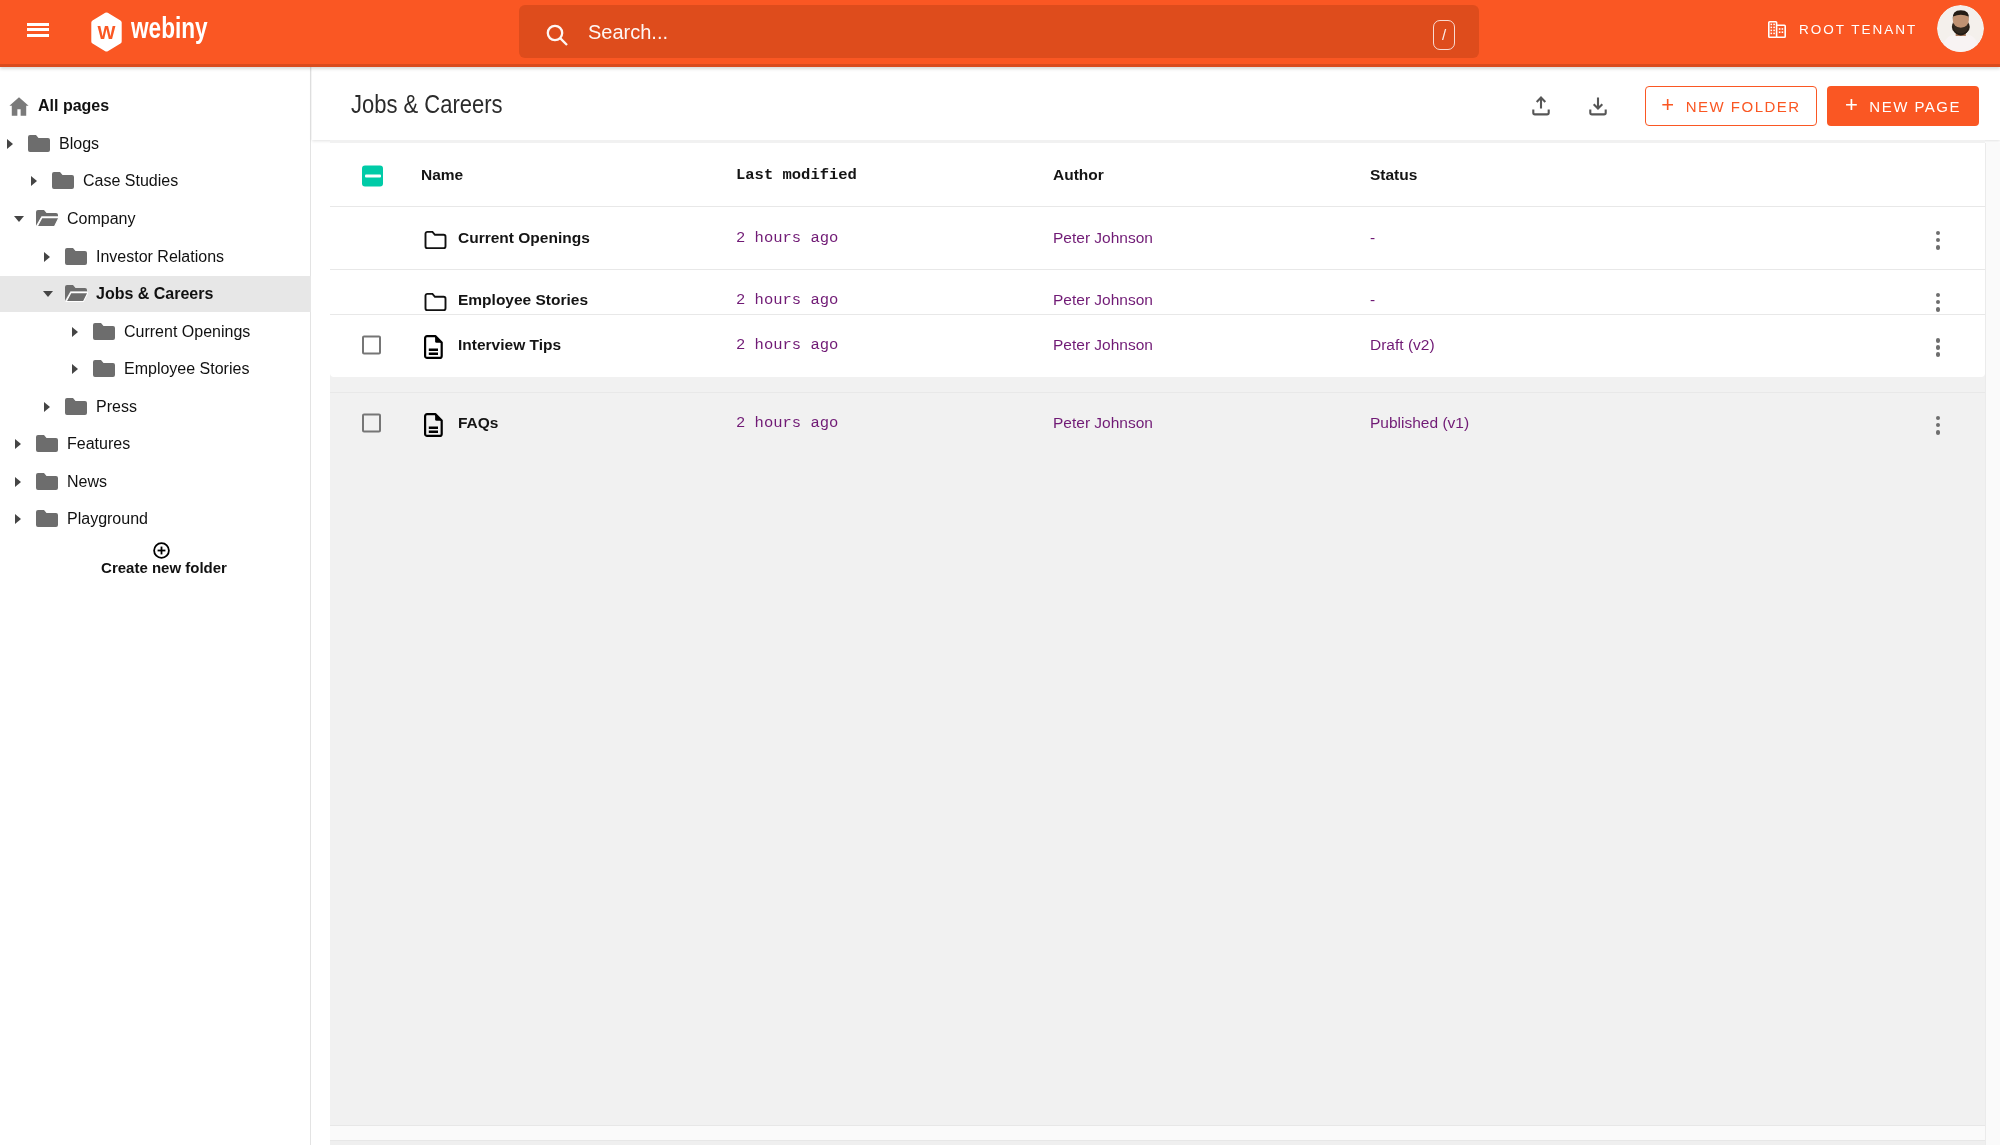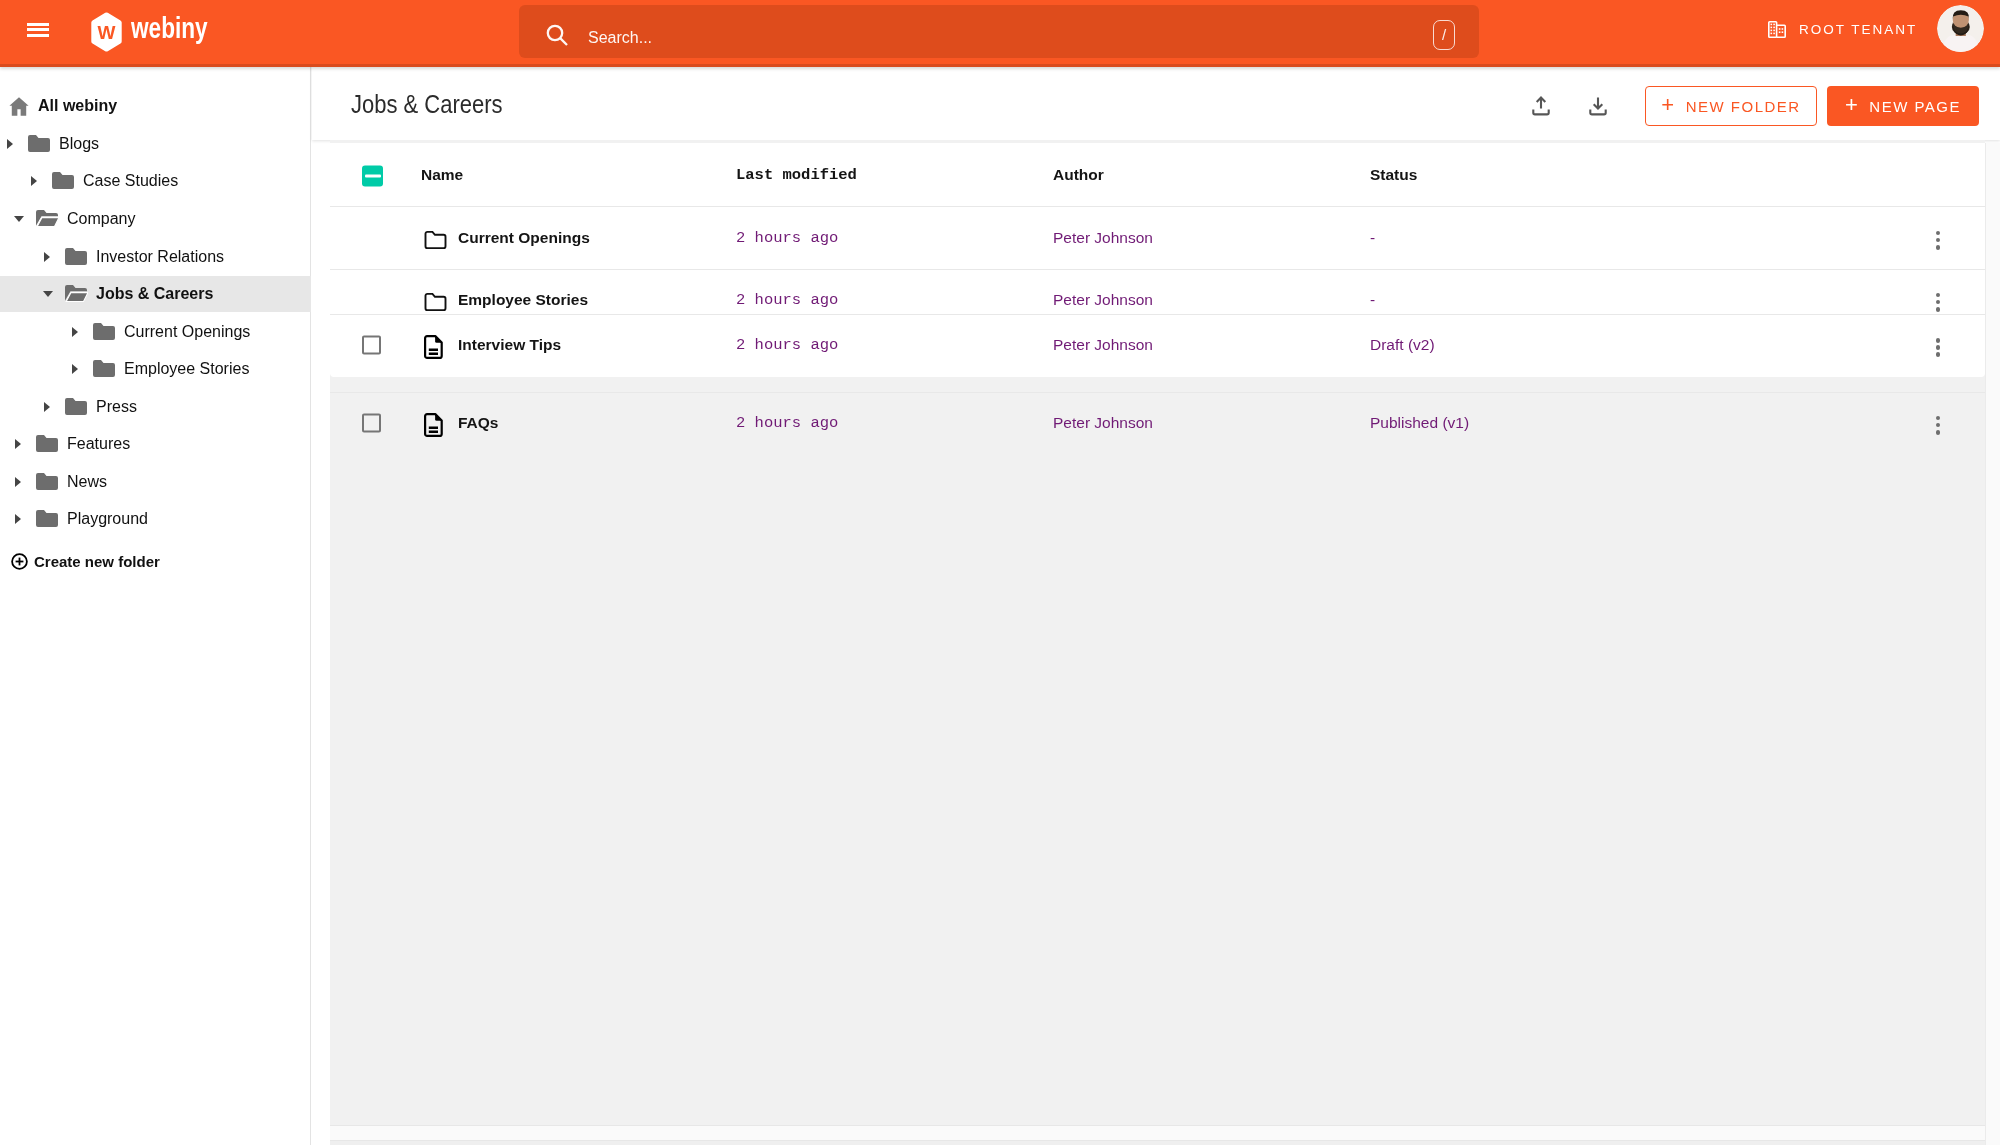--- a/index.html
+++ b/index.html
@@ -12,21 +12,21 @@
     background:#fa5723; background-clip:border-box; border-bottom:3px solid rgba(0,0,0,.13);
     box-shadow:0 2px 3px rgba(0,0,0,.15); z-index:10; box-sizing:border-box; }
   .burger { position:absolute; left:27px; top:23px; width:22px; height:14px; }
   .burger div { height:2.8px; background:#fff; margin-bottom:2.7px; }
   .logo { position:absolute; left:90px; top:12px; }
   .wordmark { position:absolute; left:131px; top:12px; color:#fff;
     font-size:29px; font-weight:bold; transform:scaleX(.78); transform-origin:0 0; }
   .search { position:absolute; left:519px; top:5px; width:960px; height:53px;
     background:#de4c1c; border-radius:6px; }
   .search .mag { position:absolute; left:26px; top:18px; }
-  .search .ph { position:absolute; left:69px; top:24px; font-size:16px;
+  .search .ph { position:absolute; left:69px; top:16px; font-size:20px;
     color:rgba(255,255,255,.95); }
   .slash { position:absolute; right:24px; top:15px; width:22px; height:30px;
     border:1.8px solid rgba(255,255,255,.8); border-radius:7px; color:rgba(255,255,255,.9);
     font-size:15px; text-align:center; line-height:27px; }
   .tenant { position:absolute; left:1768px; top:-3px; height:64px; display:flex;
     align-items:center; color:#fff; }
   .tenant .txt { font-size:13.5px; letter-spacing:2px; font-weight:500; margin-left:13px; }
   .avatar { position:absolute; left:1936.5px; top:4.5px; width:47px; height:47px;
     border-radius:50%; overflow:hidden; }
 
@@ -144,21 +144,21 @@
     <path d="M18.6 20.6 Q22.3 22.4 26 20.6 L26 23.2 Q24.3 25.6 22.3 25.6 Q20.3 25.6 18.6 23.2 Z" fill="#33291f"></path>
   </svg>
 </div>
 
 <div class="sidebar">
   <div class="sb-row bold" style="top:23px;">
     <div style="width:8px"></div>
     <svg width="22" height="21" viewBox="0 0 24 23" fill="#7a7a7a">
       <path d="M12 1.5 L1.5 10.8 h2.6 v10.7 h6.1 v-7 h3.6 v7 h6.1 V10.8 h2.6 Z"></path>
     </svg>
-    <span class="lbl" style="font-weight:bold">All webiny</span>
+    <span class="lbl" style="font-weight:bold">All pages</span>
   </div>
 
   <div class="sb-row" style="top:60.5px; padding-left:6px;">
     <div class="arrbox">
         <div class="arr-r"></div>
       </div>
     <svg class="fld" width="24" height="20" viewBox="0 0 24 20">
         <path d="M1 3 a2 2 0 0 1 2-2 h6 l2.5 3 H21 a2 2 0 0 1 2 2 v10 a2 2 0 0 1-2 2 H3 a2 2 0 0 1-2-2 Z" fill="#6d6d6d"></path>
       </svg>
     <span class="lbl">Blogs</span>
@@ -248,21 +248,21 @@
   </div>
   <div class="sb-row" style="top:436px; padding-left:14px;">
     <div class="arrbox">
         <div class="arr-r"></div>
       </div>
     <svg class="fld" width="24" height="20" viewBox="0 0 24 20">
         <path d="M1 3 a2 2 0 0 1 2-2 h6 l2.5 3 H21 a2 2 0 0 1 2 2 v10 a2 2 0 0 1-2 2 H3 a2 2 0 0 1-2-2 Z" fill="#6d6d6d"></path>
       </svg>
     <span class="lbl">Playground</span>
   </div>
-  <div class="sb-row bold" style="top:478px; padding-left:11px;">
+  <div class="sb-row bold" style="top:478px; padding-left:11px;flex-direction:column;">
     <svg width="17" height="17" viewBox="0 0 20 20" fill="none" stroke="#000" stroke-width="2.1">
       <circle cx="10" cy="10" r="8.7"></circle>
         <line x1="10" y1="5.4" x2="10" y2="14.6"></line>
         <line x1="5.4" y1="10" x2="14.6" y2="10"></line>
     </svg>
     <span class="lbl" style="margin-left:6px; font-size:15px;">Create new folder</span>
   </div>
 </div>
 
 <div class="titlebar">

